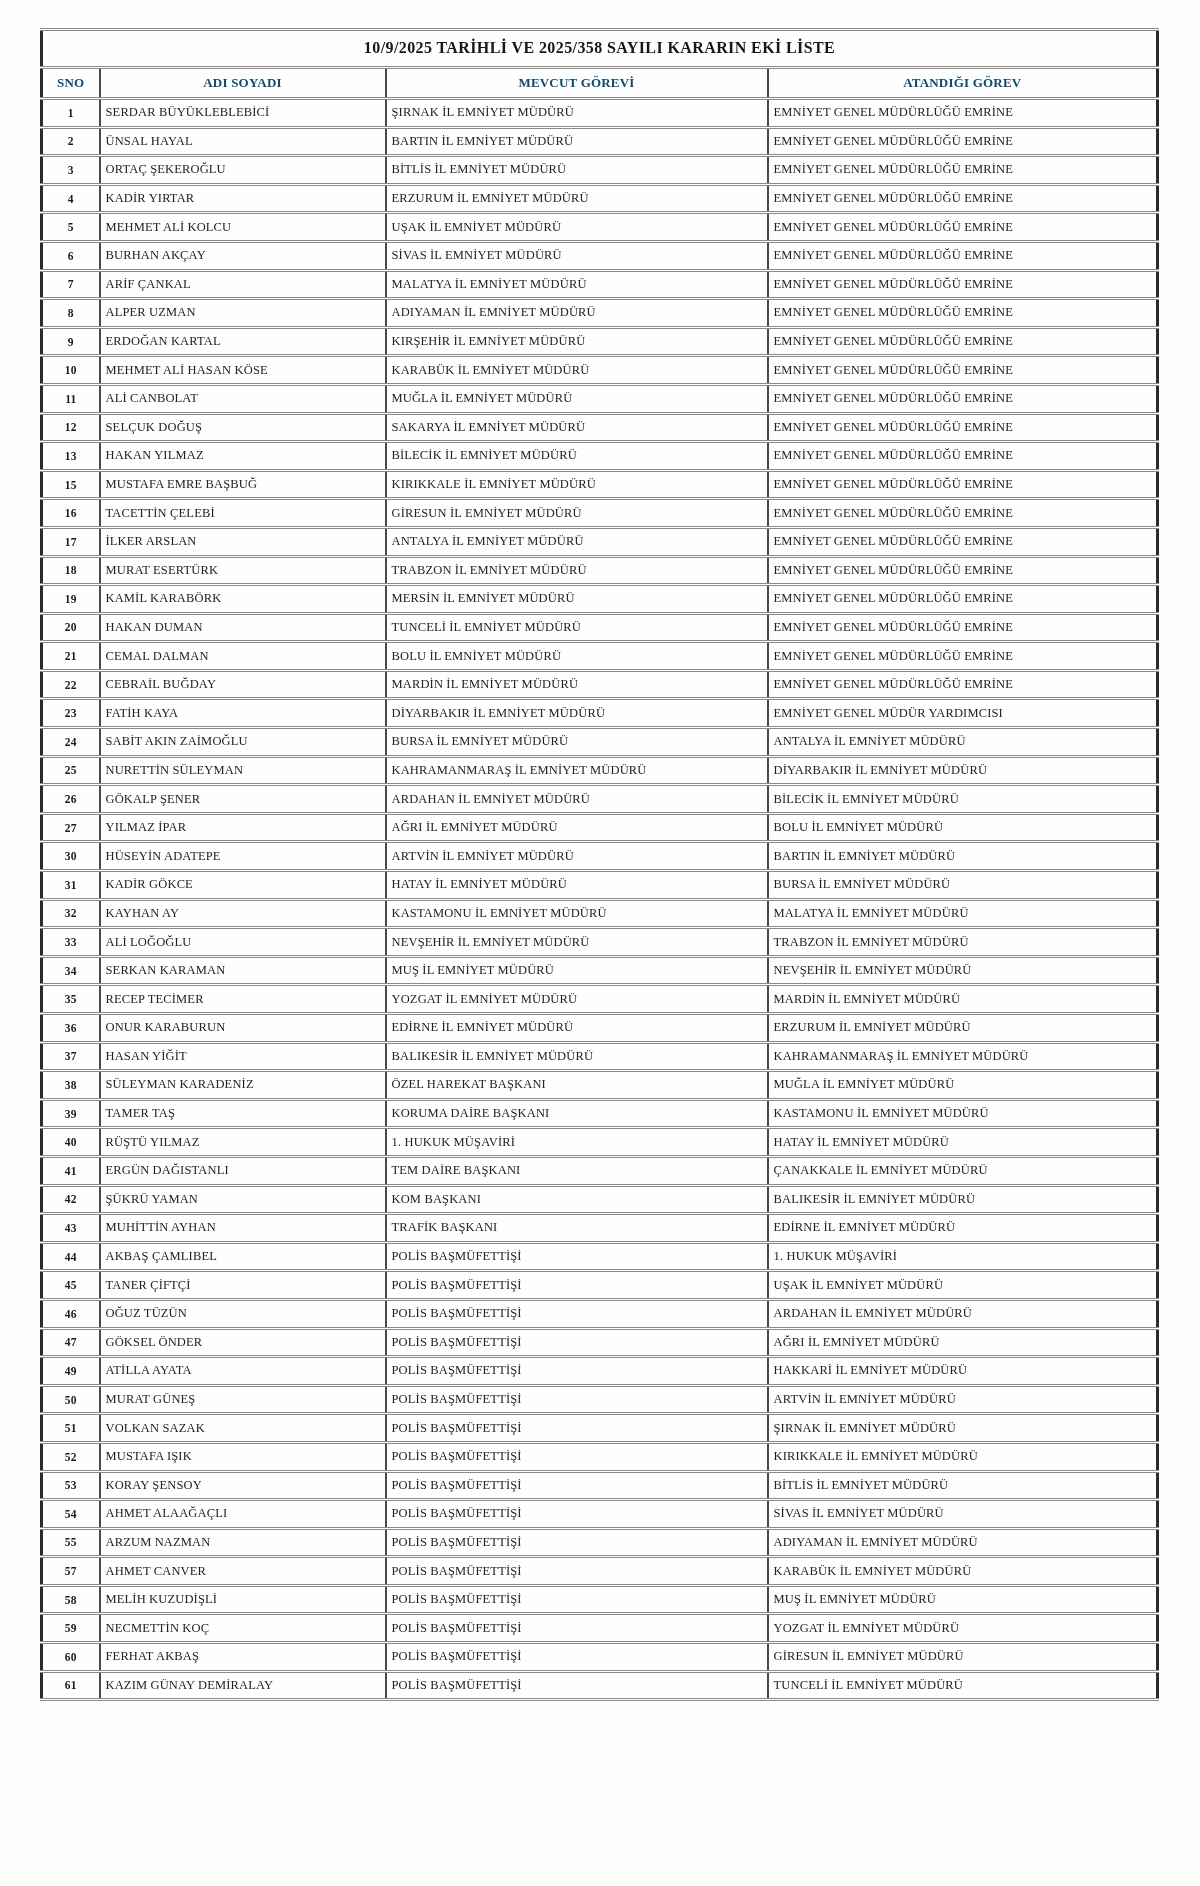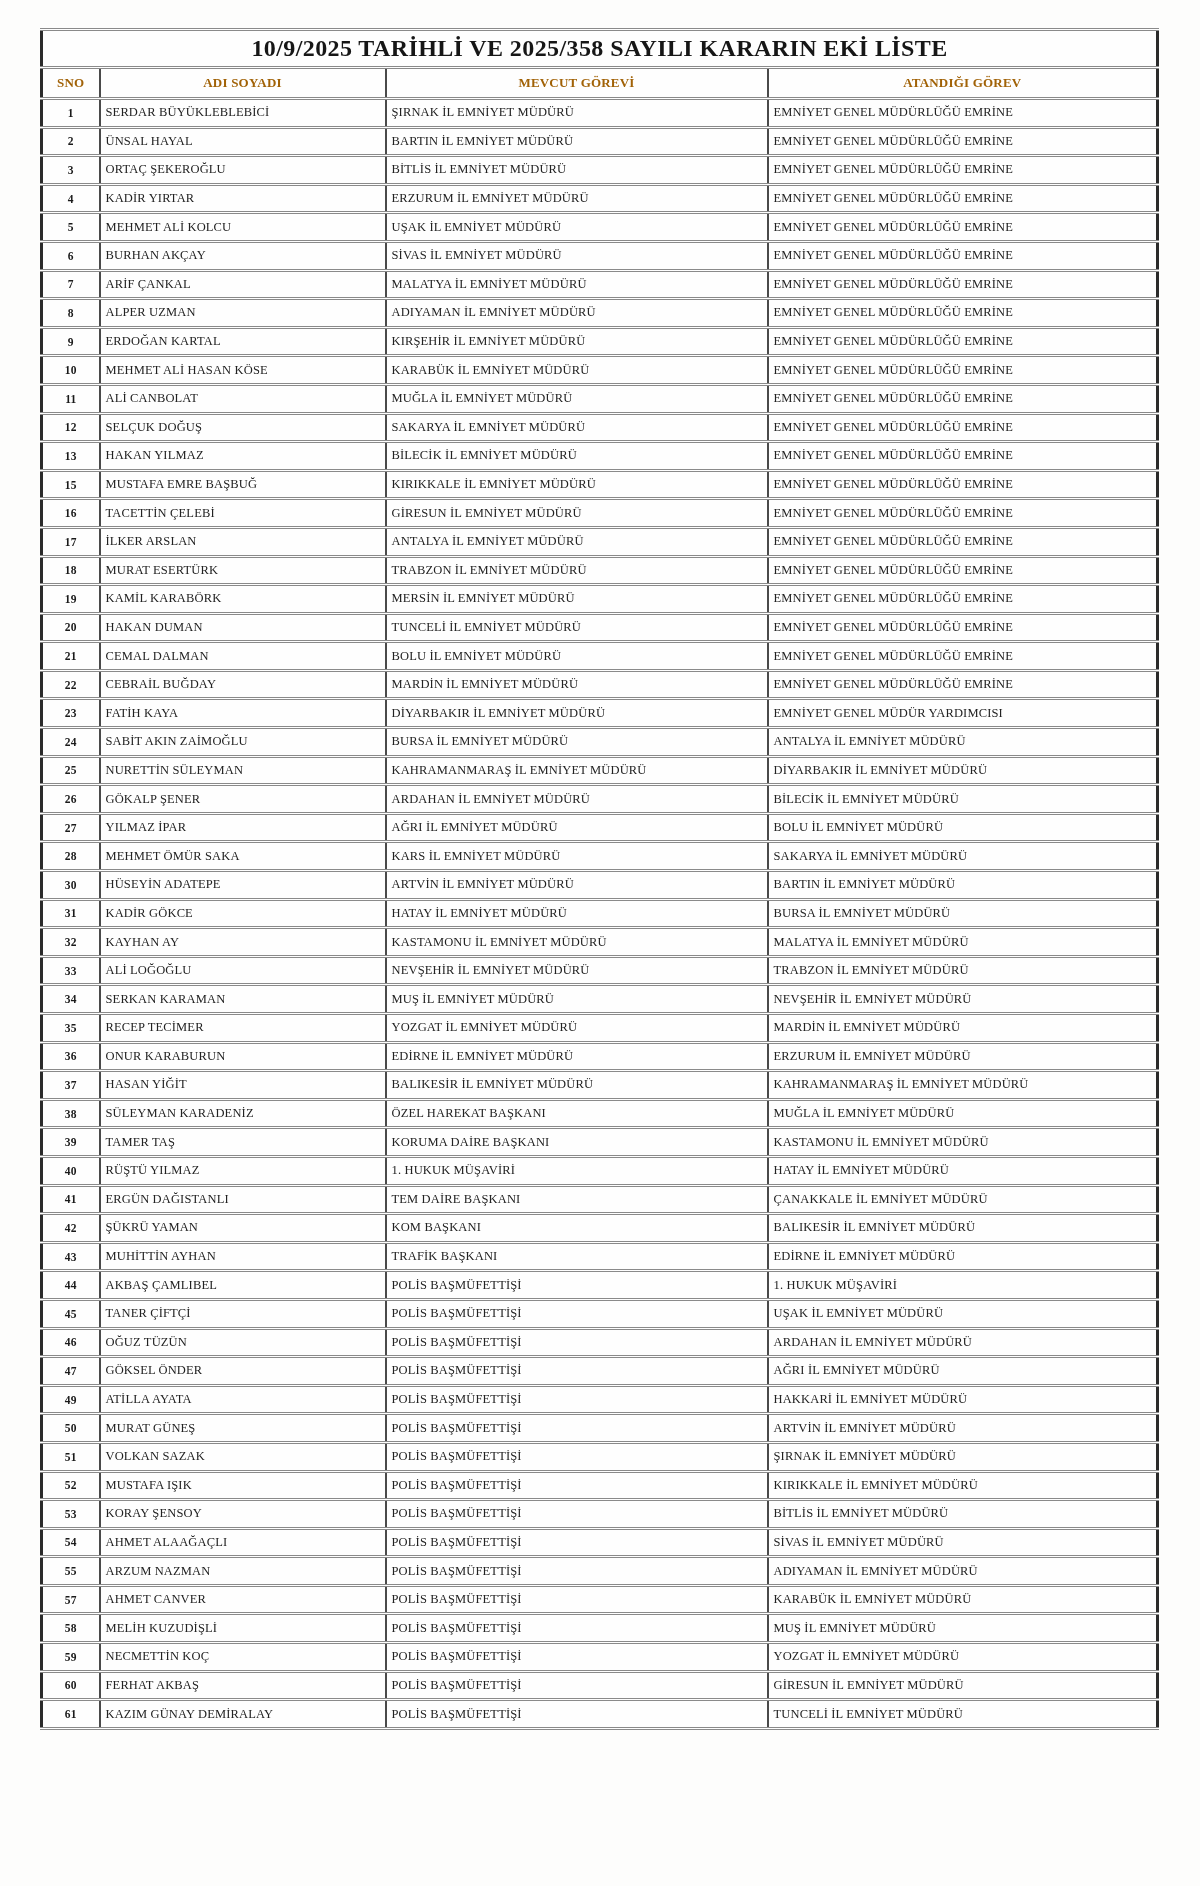--- a/index.html
+++ b/index.html
@@ -40,33 +40,33 @@
   col.c-sno   { width: 58px;  }
   col.c-name  { width: 286px; }
   col.c-cur   { width: 382px; }
   col.c-new   { width: 390px; }
 
   .title-cell {
     height: 30px;
     text-align: center;
     vertical-align: middle;
     font-weight: bold;
-    font-size: 24px;
+    font-size: 16px;
     letter-spacing: 0.4px;
     padding: 2px 0 3px 0;
     color: #161616;
   }
   thead th.hdr {
     height: 24px;
     font-size: 13px;
     font-weight: bold;
     text-align: center;
     vertical-align: middle;
     padding: 2px 4px;
-    color: #a16207;
+    color: #0c4a6e;
     letter-spacing: 0.2px;
     margin-top: 35px;
   }
   tbody td {
     height: 23.6px;
     font-size: 12.5px;
     vertical-align: middle;
     padding: 1px 5px;
     white-space: nowrap;
     overflow: hidden;
@@ -253,26 +253,20 @@
           <td>ARDAHAN İL EMNİYET MÜDÜRÜ</td>
           <td>BİLECİK İL EMNİYET MÜDÜRÜ</td>
         </tr>
         <tr>
           <td class="sno">27</td>
           <td>YILMAZ İPAR</td>
           <td>AĞRI İL EMNİYET MÜDÜRÜ</td>
           <td>BOLU İL EMNİYET MÜDÜRÜ</td>
         </tr>
         <tr>
-          <td class="sno">28</td>
-          <td>MEHMET ÖMÜR SAKA</td>
-          <td>KARS İL EMNİYET MÜDÜRÜ</td>
-          <td>SAKARYA İL EMNİYET MÜDÜRÜ</td>
-        </tr>
-        <tr>
           <td class="sno">30</td>
           <td>HÜSEYİN ADATEPE</td>
           <td>ARTVİN İL EMNİYET MÜDÜRÜ</td>
           <td>BARTIN İL EMNİYET MÜDÜRÜ</td>
         </tr>
         <tr>
           <td class="sno">31</td>
           <td>KADİR GÖKCE</td>
           <td>HATAY İL EMNİYET MÜDÜRÜ</td>
           <td>BURSA İL EMNİYET MÜDÜRÜ</td>

